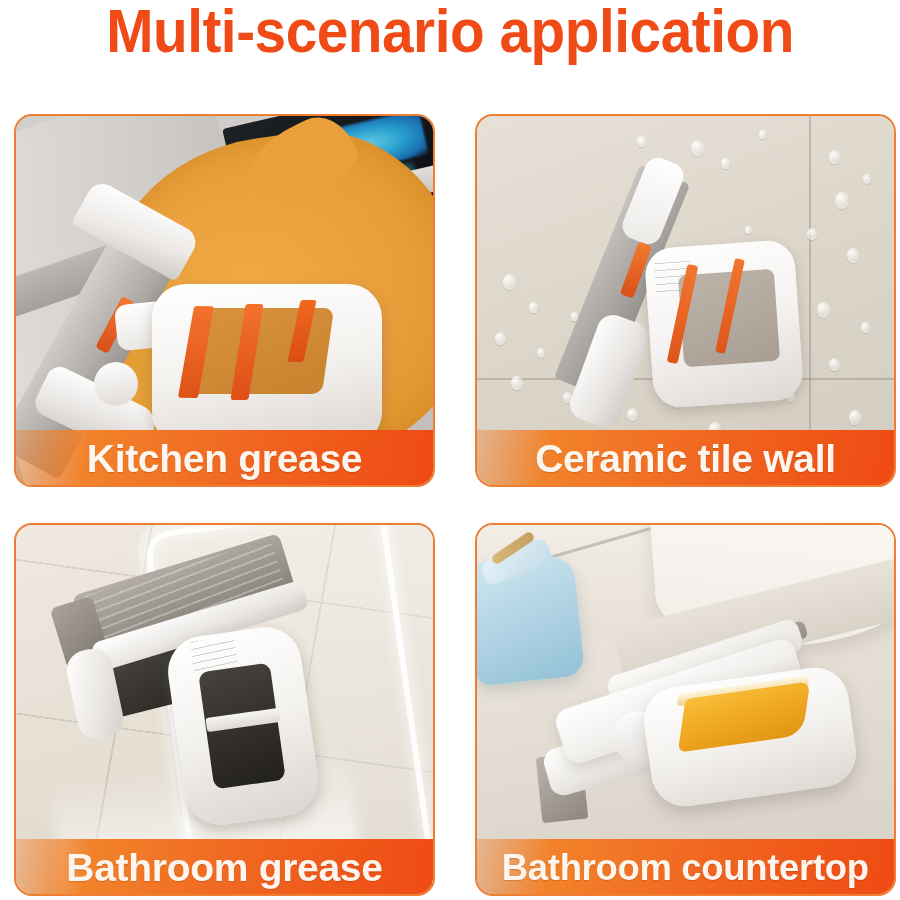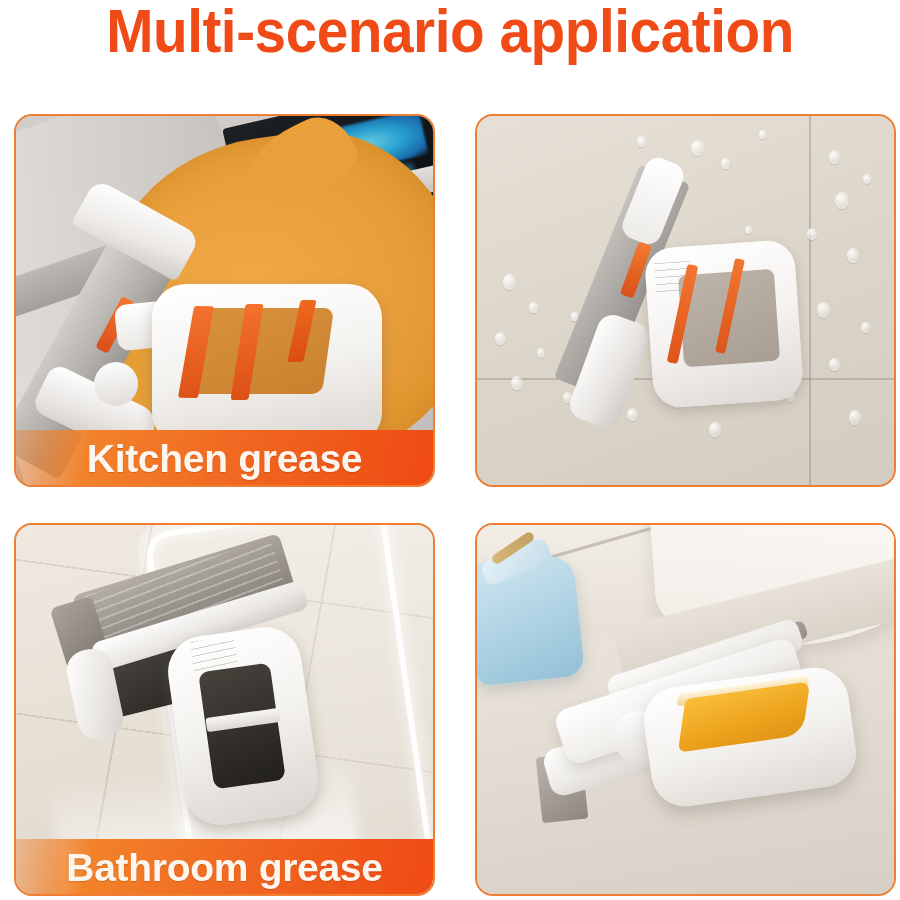--- a/index.html
+++ b/index.html
@@ -497,20 +497,23 @@
         <div class="head-hi"></div>
         <div class="tail"></div>
         <div class="hinge"></div>
         <div class="body"></div>
         <div class="ribs"></div>
         <div class="pane"></div>
         <div class="bl1"></div>
         <div class="bl2"></div>
       </div>
     </div>
+    <div class="banner">
+      <span class="banner-text">Ceramic tile wall</span>
+    </div>
   </div>
 
   <div class="panel">
     <div class="scene s3">
       <div class="tile-l"></div>
       <div class="mirror"></div>
       <div class="mirror-led"></div>
       <div class="glow"></div>
 
       <div class="tool t3">
@@ -546,15 +549,18 @@
         <div class="tail"></div>
         <div class="greyedge"></div>
         <div class="bartop"></div>
         <div class="bar"></div>
         <div class="knuckle"></div>
         <div class="scoop"></div>
         <div class="yellow-lip"></div>
         <div class="yellow"></div>
       </div>
     </div>
+    <div class="banner">
+      <span class="banner-text tight">Bathroom countertop</span>
+    </div>
   </div>
 
 </div>
 
 </body></html>

